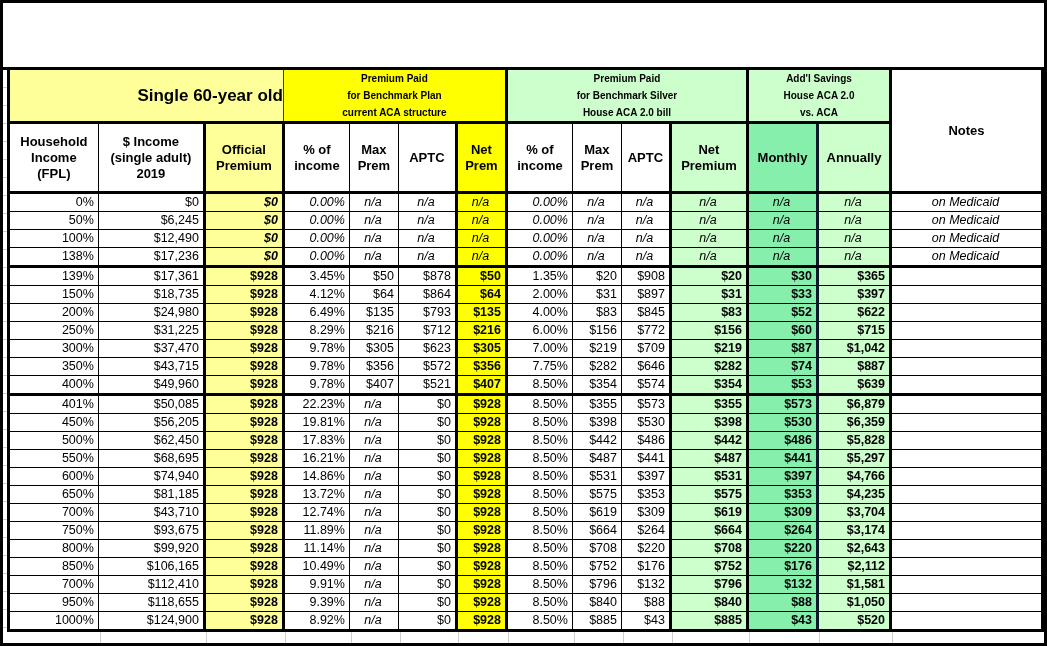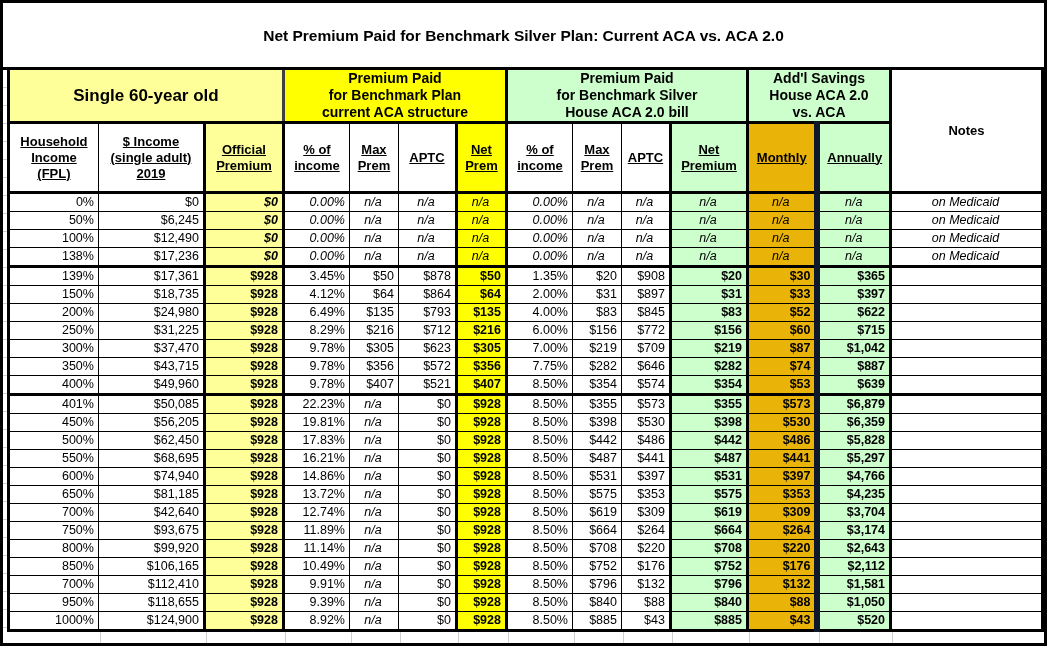--- a/index.html
+++ b/index.html
@@ -30,65 +30,64 @@
 
   table { border-collapse: collapse; table-layout: fixed; width: 1034px; }
   th, td { border: 1px solid #000; overflow: hidden; }
 
   thead th {
     font-weight: bold; text-align: center; vertical-align: middle;
     white-space: pre-line; background: #fff;
     border-bottom: 3px solid #000;
   }
   tr.group-row { height: 52px; }
-  tr.group-row th { font-size: 14px; line-height: 17px; border-top: none; }
-  tr.colhead-row { height: 70px; text-decoration: underline; }
+  tr.group-row th { font-size: 10px; line-height: 17px; border-top: none; }
+  tr.colhead-row { height: 70px; }
   tr.colhead-row th { font-size: 13px; line-height: 16px; }
 
   tbody tr { height: 17px; }
   td {
     font-size: 12.5px; line-height: 17px;
     padding: 0 4px 0 2px;
     text-align: right; white-space: nowrap;
   }
 
   
   .c0  { border-left: 3px solid #000; }
   .c2  { border-left: 3px solid #000; border-right: 3px solid #000; background: #FFFF99; }
   .c6  { border-left: 3px solid #000; border-right: 3px solid #000; background: #FFFF00; }
   .c10 { border-left: 3px solid #000; border-right: 3px solid #000; background: #CCFFCC; }
-  .c11 { border-right: 6px solid #0f172a; background: #eab308; }
+  .c11 { border-right: 3px solid #0f172a; background: #86efac; }
   .c12 { border-right: 3px solid #000; background: #CCFFCC; }
   .c13 { border-right: 3px solid #000; }
   td.c2, td.c6, td.c10, td.c11, td.c12 { font-weight: bold; }
   td.c13 { text-align: center; }
 
   
-  .g-person  { background: #FFFF99; border-left: 3px solid #000; border-right: 3px solid #404040; font-size: 17px !important; }
+  .g-person  { background: #FFFF99; border-left: 3px solid #000; border-right: 1px solid #404040; font-size: 17px !important; text-align: right; }
   .g-aca     { background: #FFFF00; border-right: 3px solid #000; }
   .g-aca2    { background: #CCFFCC; border-right: 3px solid #000; }
   .g-savings { background: #CCFFCC; border-right: 3px solid #000; }
   .g-notes   { background: #fff; border-right: 3px solid #000; font-size: 13px !important; }
 
   
   td.na { text-align: center; font-style: italic; font-weight: normal; }
   tr.medicaid td:nth-child(n+3) { font-style: italic; }
   tr.group-end td { border-bottom: 3px solid #000; }
   tbody tr:last-child td { border-bottom: 3px solid #000; }
 
   .bottom-gutter { flex: 1; position: relative; background: #fff; }
   .bottom-gutter i { position: absolute; top: 0; bottom: 0; width: 1px; background: #cfcfcf; }
 </style>
 </head>
 <body>
 
 <div class="sheet">
 
   <div class="title-block">
-    <div class="title-line">Net Premium Paid for Benchmark Silver Plan: Current ACA vs. ACA 2.0</div>
   </div>
 
   <div class="grid-area">
     <div class="left-gutter"></div>
 
     <table>
       <colgroup>
         <col style="width:90px">
           <col style="width:106px">
           <col style="width:79px">
@@ -413,21 +412,21 @@
             <td class="c7">8.50%</td>
             <td class="c8">$575</td>
             <td class="c9">$353</td>
             <td class="c10">$575</td>
             <td class="c11">$353</td>
             <td class="c12">$4,235</td>
             <td class="c13"></td>
           </tr>
           <tr>
             <td class="c0">700%</td>
-            <td class="c1">$42,640</td>
+            <td class="c1">$43,710</td>
             <td class="c2">$928</td>
             <td class="c3">12.74%</td>
             <td class="c4 na">n/a</td>
             <td class="c5">$0</td>
             <td class="c6">$928</td>
             <td class="c7">8.50%</td>
             <td class="c8">$619</td>
             <td class="c9">$309</td>
             <td class="c10">$619</td>
             <td class="c11">$309</td>

